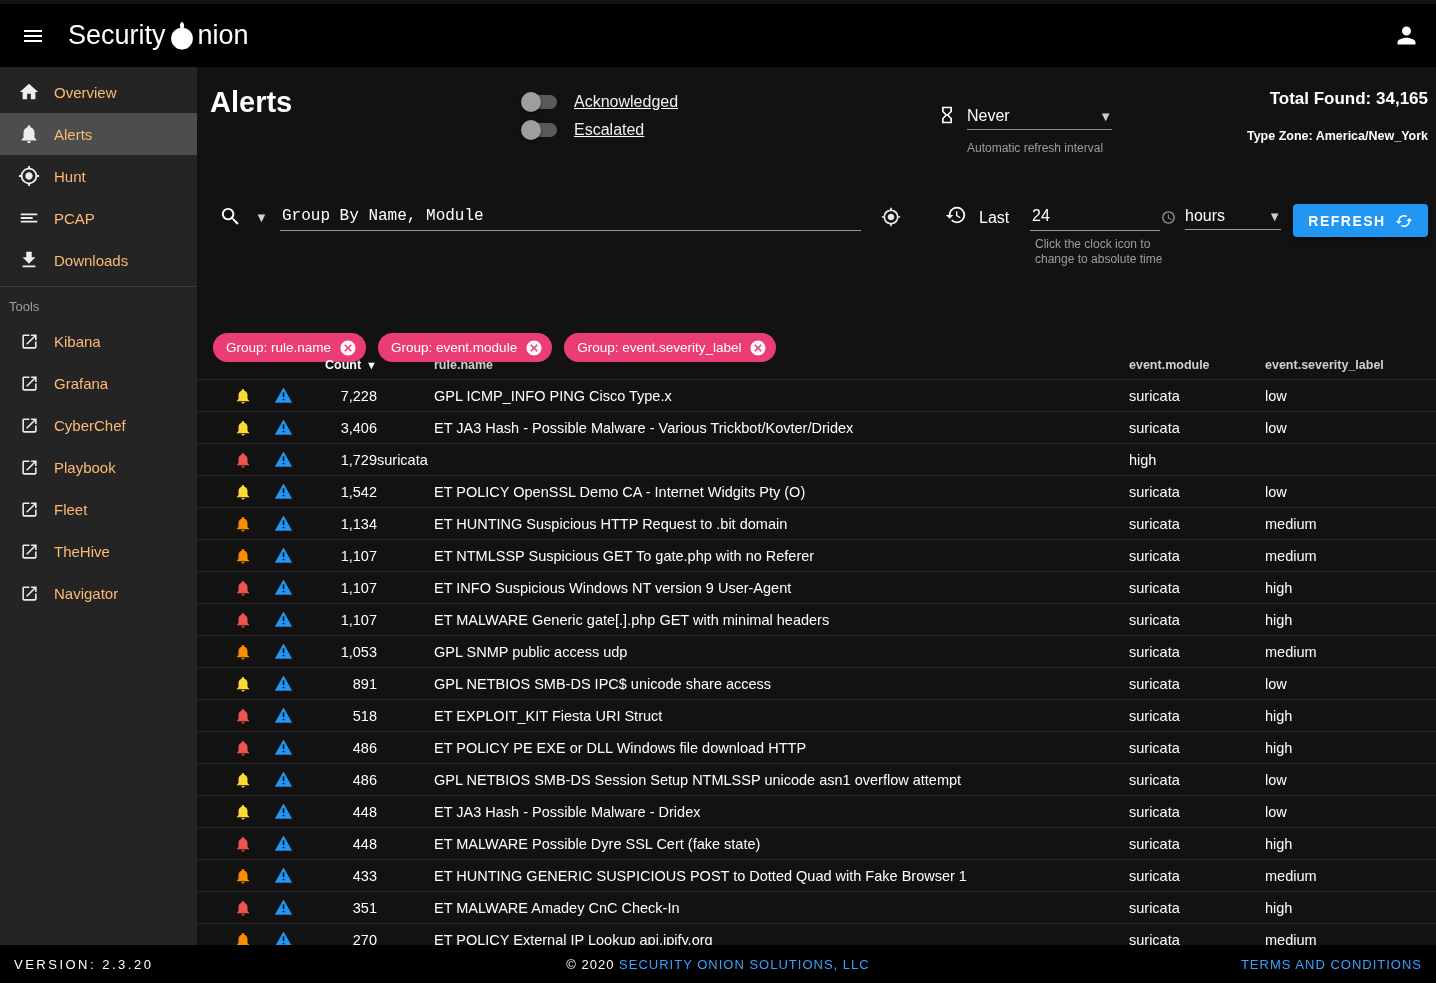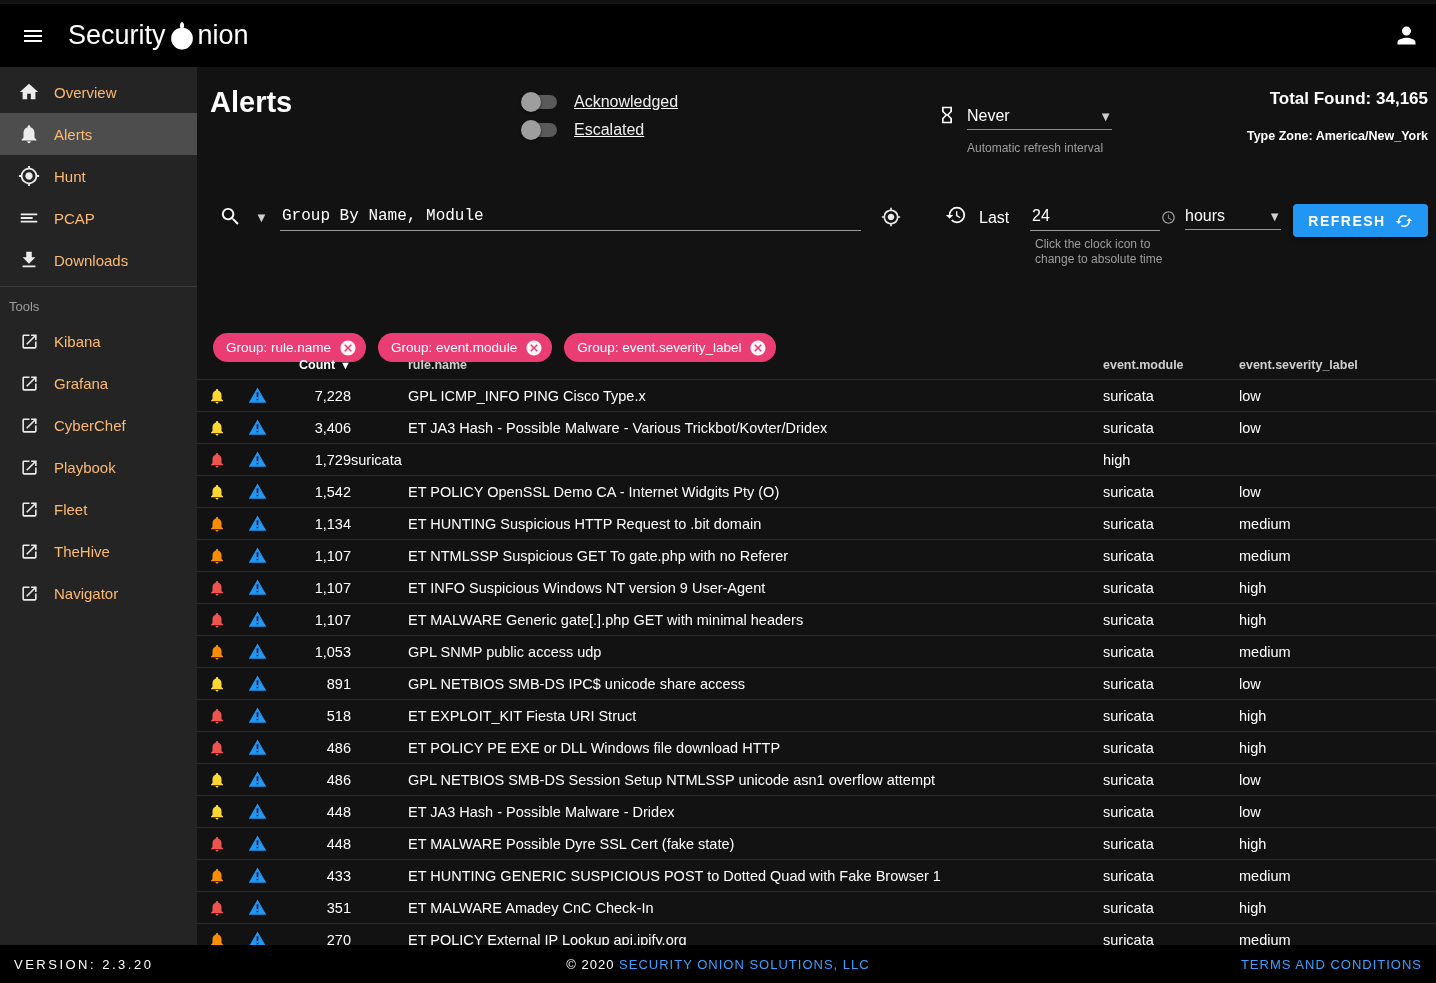--- a/index.html
+++ b/index.html
@@ -84,21 +84,21 @@
 
   .chips{left:16px; top:228px; display:flex; gap:12px;margin-top:42px;}
   .chip{display:inline-flex; align-items:center; gap:8px; height:29px; border-radius:15px;
     background:var(--chip); padding:0 9px 0 13px; font-size:13.5px; cursor:default;}
   .chip-close{width:18px; height:18px; color:#fff; opacity:.95; cursor:pointer;}
   .chip-close svg{width:18px; height:18px;}
 
   
   .table{left:0; top:287px; right:0;}
   .trow{display:grid; grid-template-columns:40px 40px 74px 752px 136px 171px;
-    align-items:center; height:32px; border-bottom:1px solid #2b2b2b;
+    padding-left:26px; align-items:center; height:32px; border-bottom:1px solid #2b2b2b;
     font-size:14.5px; white-space:nowrap;}
   .thead{height:30px; font-size:12.5px; font-weight:700; color:#cfcfcf;}
   .cell-count{text-align:right; color:#fff;}
   .thead .cell-count{color:#fff; display:flex; align-items:center; justify-content:flex-end; gap:5px;}
   .sort-caret{font-size:11px; color:#fff;}
   .cell-rule{padding-left:57px; overflow:hidden;}
   .icon-cell{display:flex; justify-content:center; cursor:pointer;}
   .bell-icon svg{width:18px; height:18px;}
   .tri-icon{color:var(--accent);}
   .tri-icon svg{width:19px; height:19px;}

